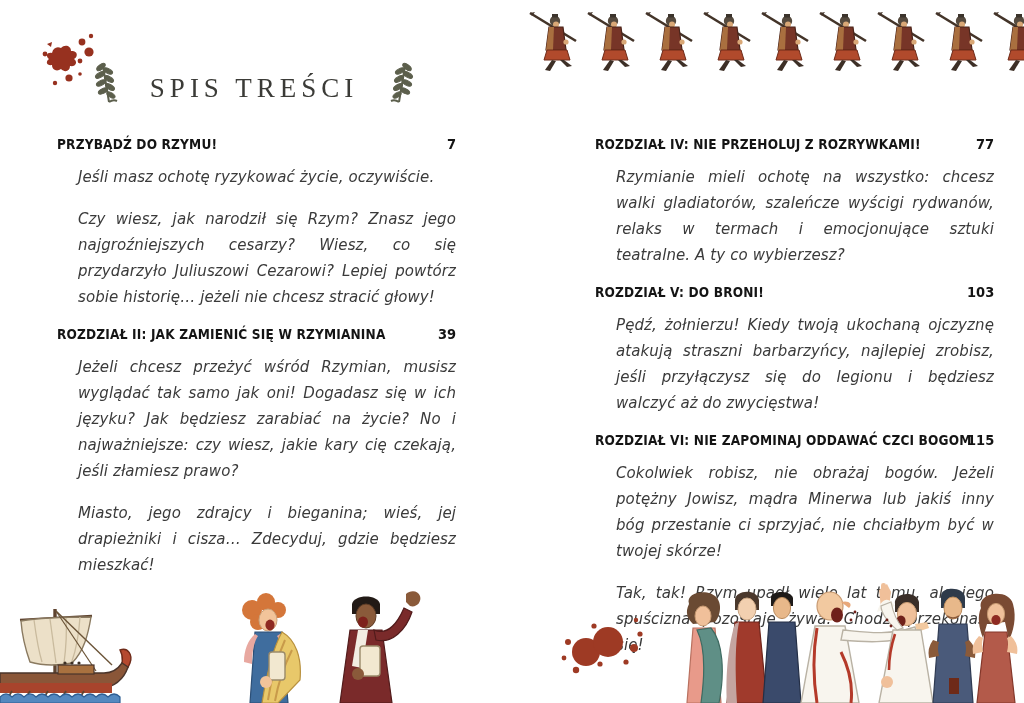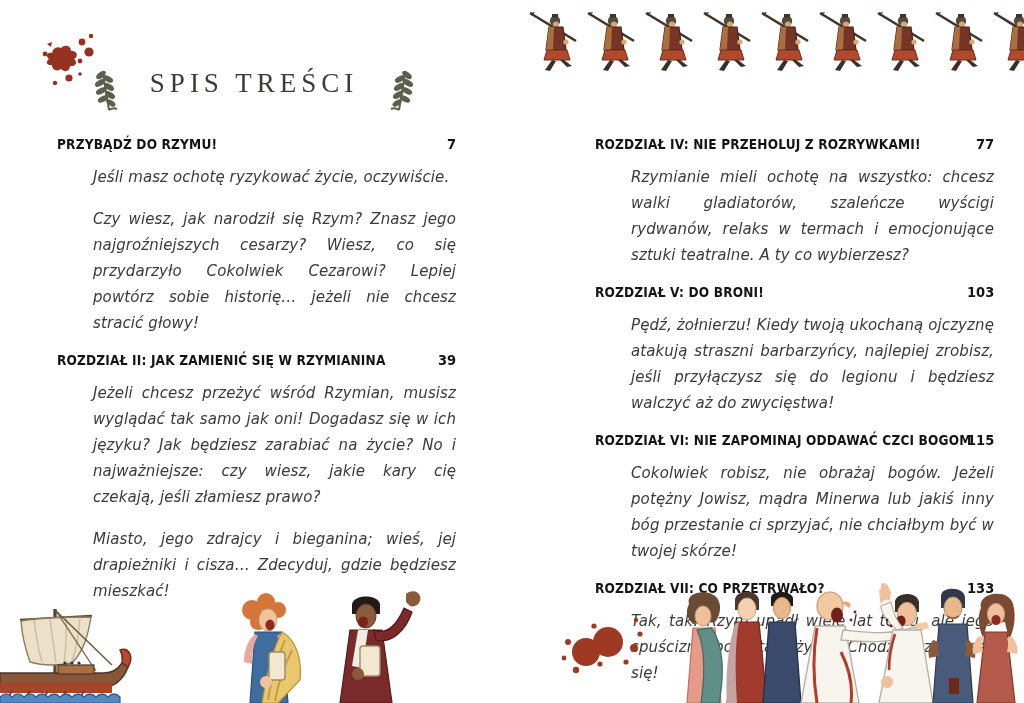--- a/index.html
+++ b/index.html
@@ -1,39 +1,39 @@
 <!DOCTYPE html>
 <html lang="pl"><head>
 <meta charset="utf-8">
 <style>
   html,body{margin:0;padding:0;}
   body{width:1024px;height:703px;background:#ffffff;overflow:hidden;
        font-family:"DejaVu Sans",sans-serif;position:relative;}
   .spread{position:absolute;inset:0;}
 
   
-  .title-row{position:absolute;left:118px;top:68px;width:272px;height:48px;
-    display:flex;align-items:flex-start;justify-content:center;gap:31px;}
+  .title-row{position:absolute;left:118px;top:56px;width:272px;height:48px;
+    display:flex;align-items:flex-end;justify-content:center;gap:31px;}
   .book-title{font-family:"Liberation Serif","DejaVu Serif",serif;
     font-size:27px;letter-spacing:5px;color:#3b3b37;font-weight:500;white-space:nowrap;}
   .laurel{width:26px;height:44px;flex:0 0 auto;}
   .laurel.right{transform:scaleX(-1);}
 
   
   .toc-col{position:absolute;top:136px;width:399px;}
   .toc-col.left{left:57px;}
   .toc-col.right{left:595px;}
   .toc-entry{margin-bottom:16px;}
   .entry-head{position:relative;height:21px;margin-bottom:7px;}
   .entry-title{position:absolute;left:0;top:0;font-weight:bold;font-size:14.5px;
     color:#141414;white-space:nowrap;transform:scaleX(0.84);transform-origin:0 50%;
     letter-spacing:0.2px;}
   .entry-page{position:absolute;right:0;top:0;font-weight:bold;font-size:14.5px;
     color:#141414;transform:scaleX(0.9);transform-origin:100% 50%;}
-  .entry-desc{margin-left:36px;font-size:15px;font-style:italic;line-height:26px;
+  .entry-desc{margin-left:21px;font-size:15px;font-style:italic;line-height:26px;
     color:#3a3a3a;text-align:justify;hyphens:auto;letter-spacing:0.1px;}
 
   
   .splat-tl{position:absolute;left:33px;top:28px;width:75px;height:62px;}
   .splat-c{position:absolute;left:556px;top:612px;width:92px;height:68px;}
   .soldiers{position:absolute;left:526px;top:4px;width:498px;height:74px;overflow:hidden;}
   .ship{position:absolute;left:0;top:603px;width:140px;height:100px;}
   .duo{position:absolute;left:222px;top:588px;width:208px;height:115px;}
   .crowd{position:absolute;left:665px;top:582px;width:359px;height:121px;}
 </style>
@@ -118,21 +118,21 @@
 
   <div class="toc-col left">
     <div class="toc-entry">
       <div class="entry-head">
         <span class="entry-title">PRZYBĄDŹ DO RZYMU!</span>
         <span class="entry-page">7</span>
       </div>
       <div class="entry-desc">Jeśli masz ochotę ryzykować życie, oczywiście.</div>
     </div>
     <div class="toc-entry">
-      <div class="entry-desc">Czy wiesz, jak narodził się Rzym? Znasz jego najgroźniejszych cesarzy? Wiesz, co się przydarzyło Cokolwiek Cezarowi? Lepiej powtórz sobie historię… jeżeli nie chcesz stracić głowy!</div>
+      <div class="entry-desc">Czy wiesz, jak narodził się Rzym? Znasz jego najgroźniejszych cesarzy? Wiesz, co się przydarzyło Juliuszowi Cezarowi? Lepiej powtórz sobie historię… jeżeli nie chcesz stracić głowy!</div>
     </div>
     <div class="toc-entry">
       <div class="entry-head">
         <span class="entry-title">ROZDZIAŁ II: JAK ZAMIENIĆ SIĘ W RZYMIANINA</span>
         <span class="entry-page">39</span>
       </div>
       <div class="entry-desc">Jeżeli chcesz przeżyć wśród Rzymian, musisz wyglądać tak samo jak oni! Dogadasz się w ich języku? Jak będziesz zarabiać na życie? No i najważniejsze: czy wiesz, jakie kary cię czekają, jeśli złamiesz prawo?</div>
     </div>
     <div class="toc-entry">
       <div class="entry-desc">Miasto, jego zdrajcy i bieganina; wieś, jej drapieżniki i cisza… Zdecyduj, gdzie będziesz mieszkać!</div>
@@ -155,24 +155,20 @@
       <div class="entry-desc">Pędź, żołnierzu! Kiedy twoją ukochaną ojczyznę atakują straszni barbarzyńcy, najlepiej zrobisz, jeśli przyłączysz się do legionu i będziesz walczyć aż do zwycięstwa!</div>
     </div>
     <div class="toc-entry">
       <div class="entry-head">
         <span class="entry-title">ROZDZIAŁ VI: NIE ZAPOMINAJ ODDAWAĆ CZCI BOGOM</span>
         <span class="entry-page">115</span>
       </div>
       <div class="entry-desc">Cokolwiek robisz, nie obrażaj bogów. Jeżeli potężny Jowisz, mądra Minerwa lub jakiś inny bóg przestanie ci sprzyjać, nie chciałbym być w twojej skórze!</div>
     </div>
     <div class="toc-entry">
-      <div class="entry-head">
-        <span class="entry-title">ROZDZIAŁ VII: CO PRZETRWAŁO?</span>
-        <span class="entry-page">133</span>
-      </div>
       <div class="entry-desc">Tak, tak! Rzym upadł wiele lat temu, ale jego spuścizna pozostaje żywa. Chodź, przekonasz się!</div>
     </div>
   </div>
 
   <svg class="ship" viewBox="0 0 140 100">
     <line x1="55" y1="6" x2="55" y2="78" stroke="#5f4430" stroke-width="3.4"></line>
     <line x1="20" y1="17" x2="92" y2="13" stroke="#5f4430" stroke-width="2.6"></line>
     <path d="M21 18 C38 15 70 14 91 14 C88 32 84 48 72 60 C56 63 40 62 30 59 C25 45 22 32 21 18 Z" fill="#ece0c8" stroke="#8a7a60" stroke-width="1.4"></path>
     <path d="M34 17 C36 32 38 46 42 59" fill="none" stroke="#c9ba9d" stroke-width="1.3"></path>
     <path d="M50 16 C52 31 54 46 56 60" fill="none" stroke="#c9ba9d" stroke-width="1.3"></path>

